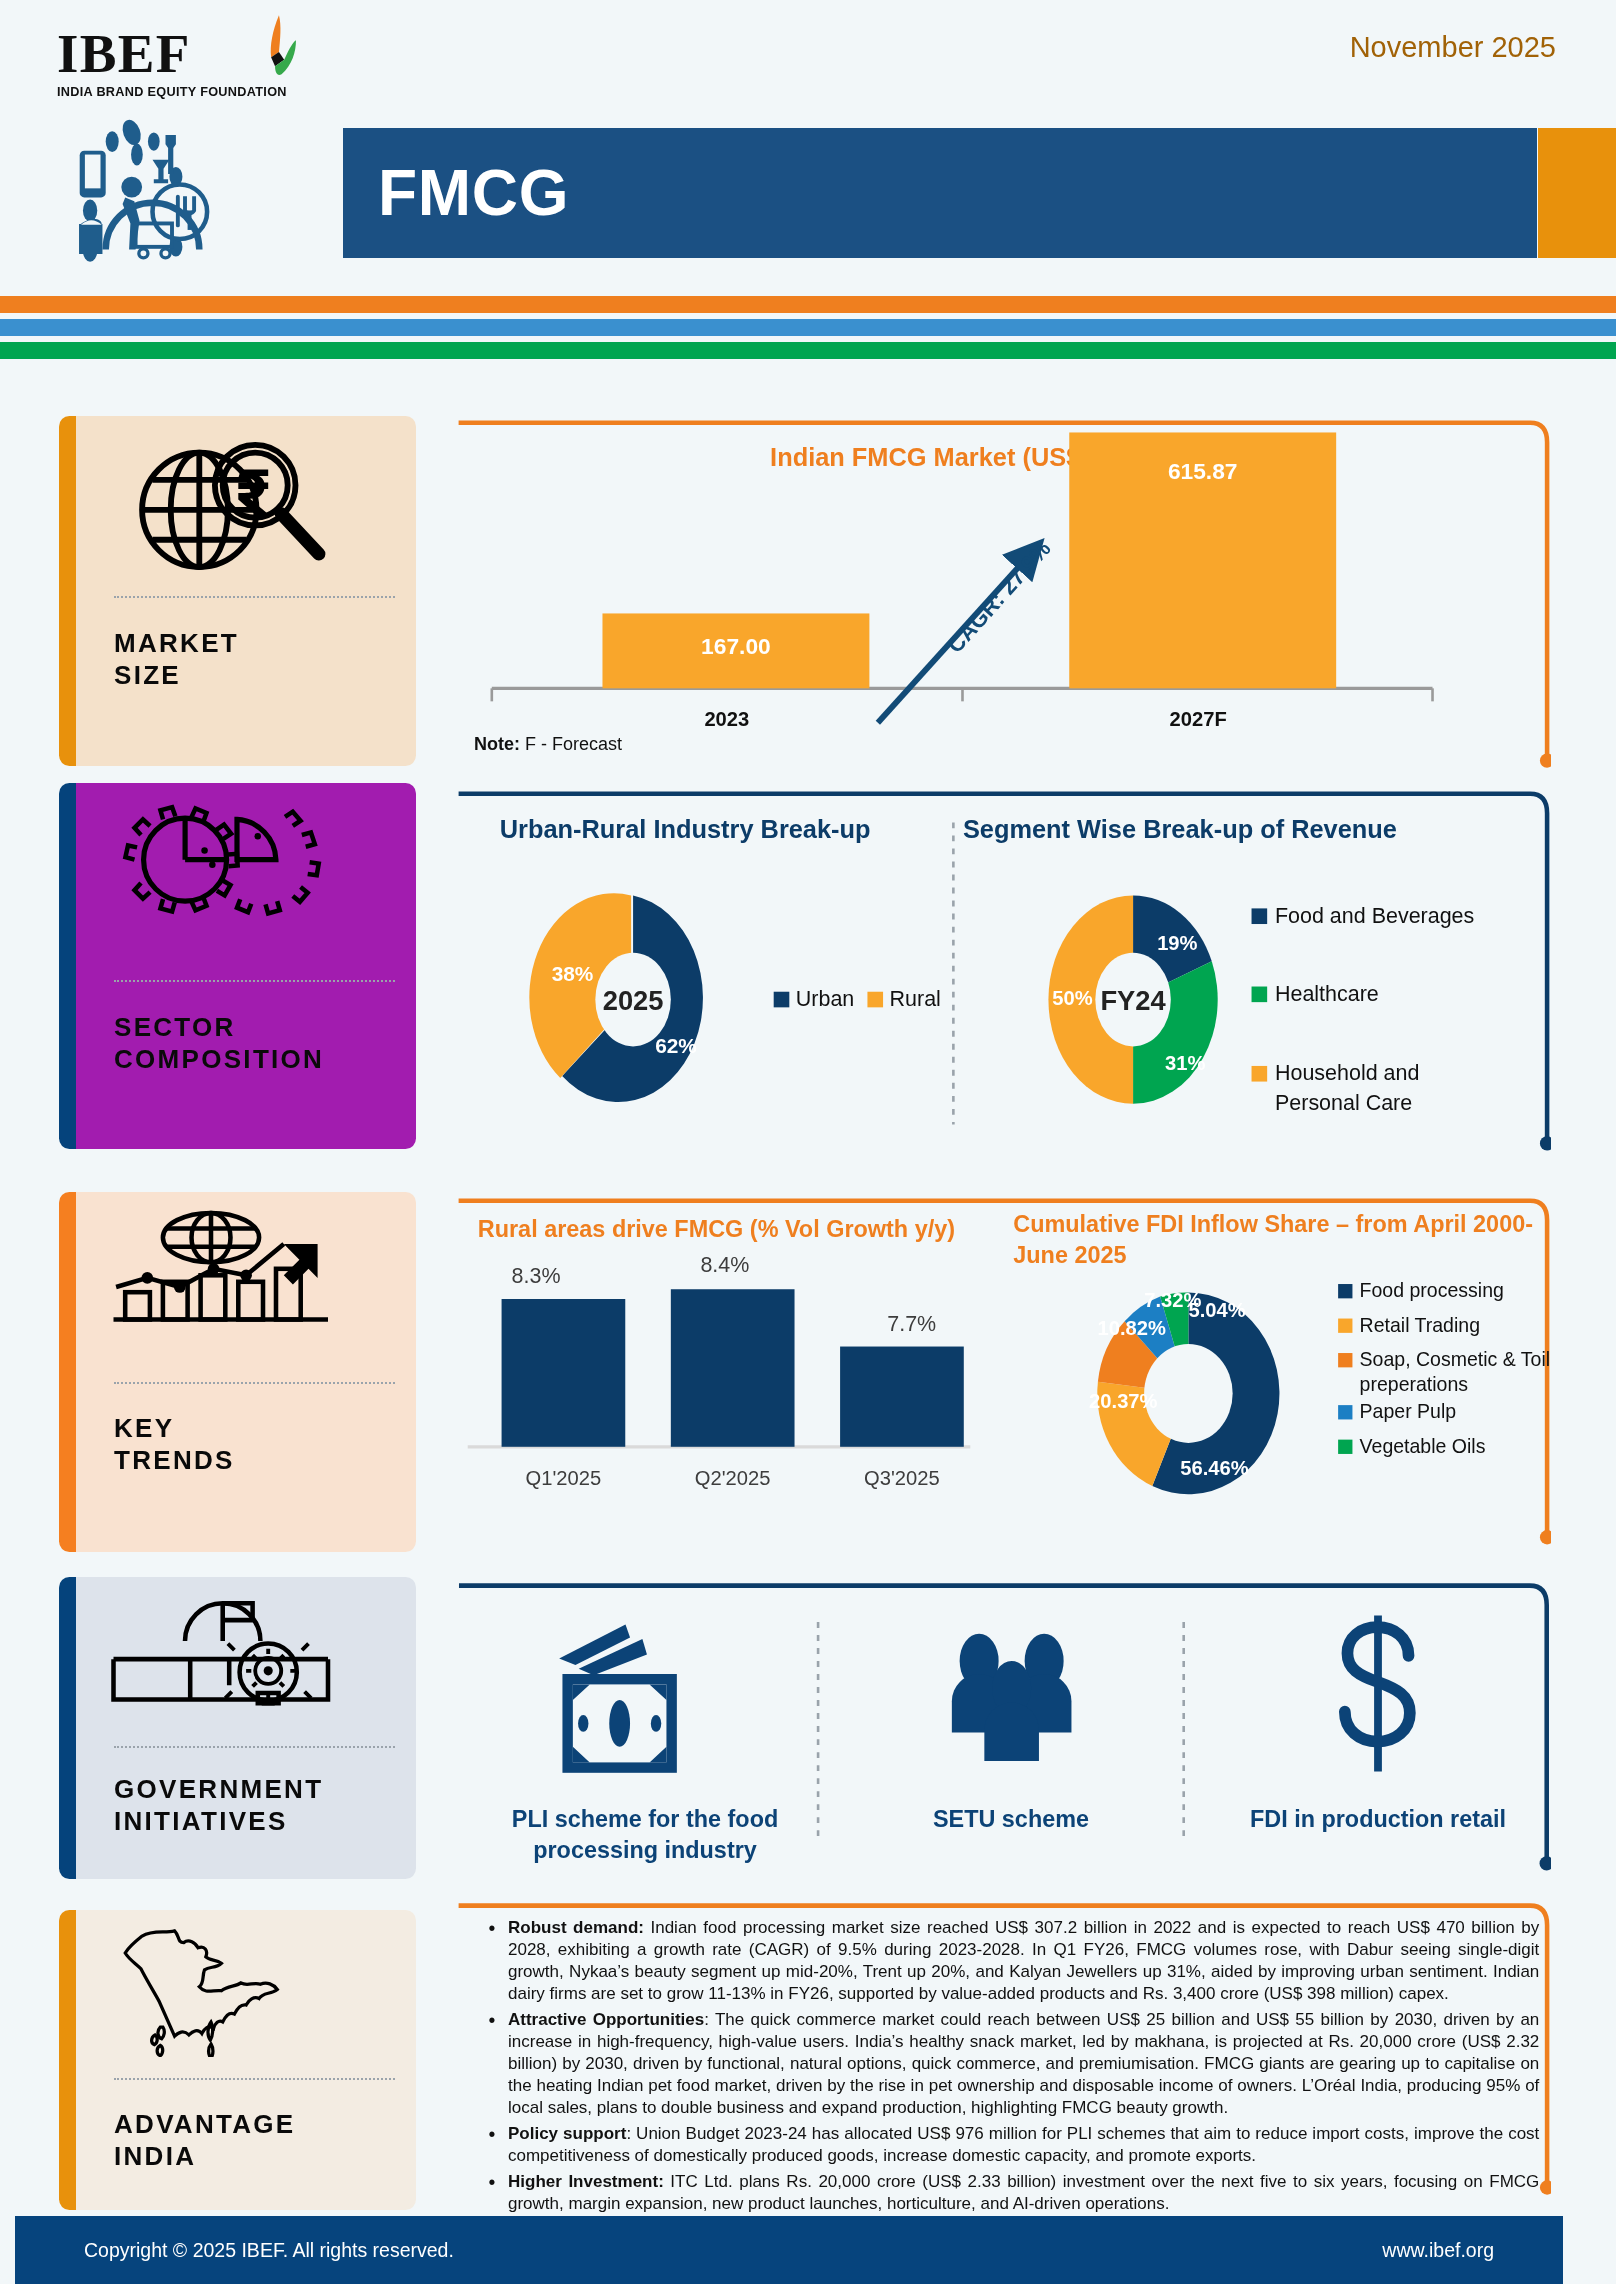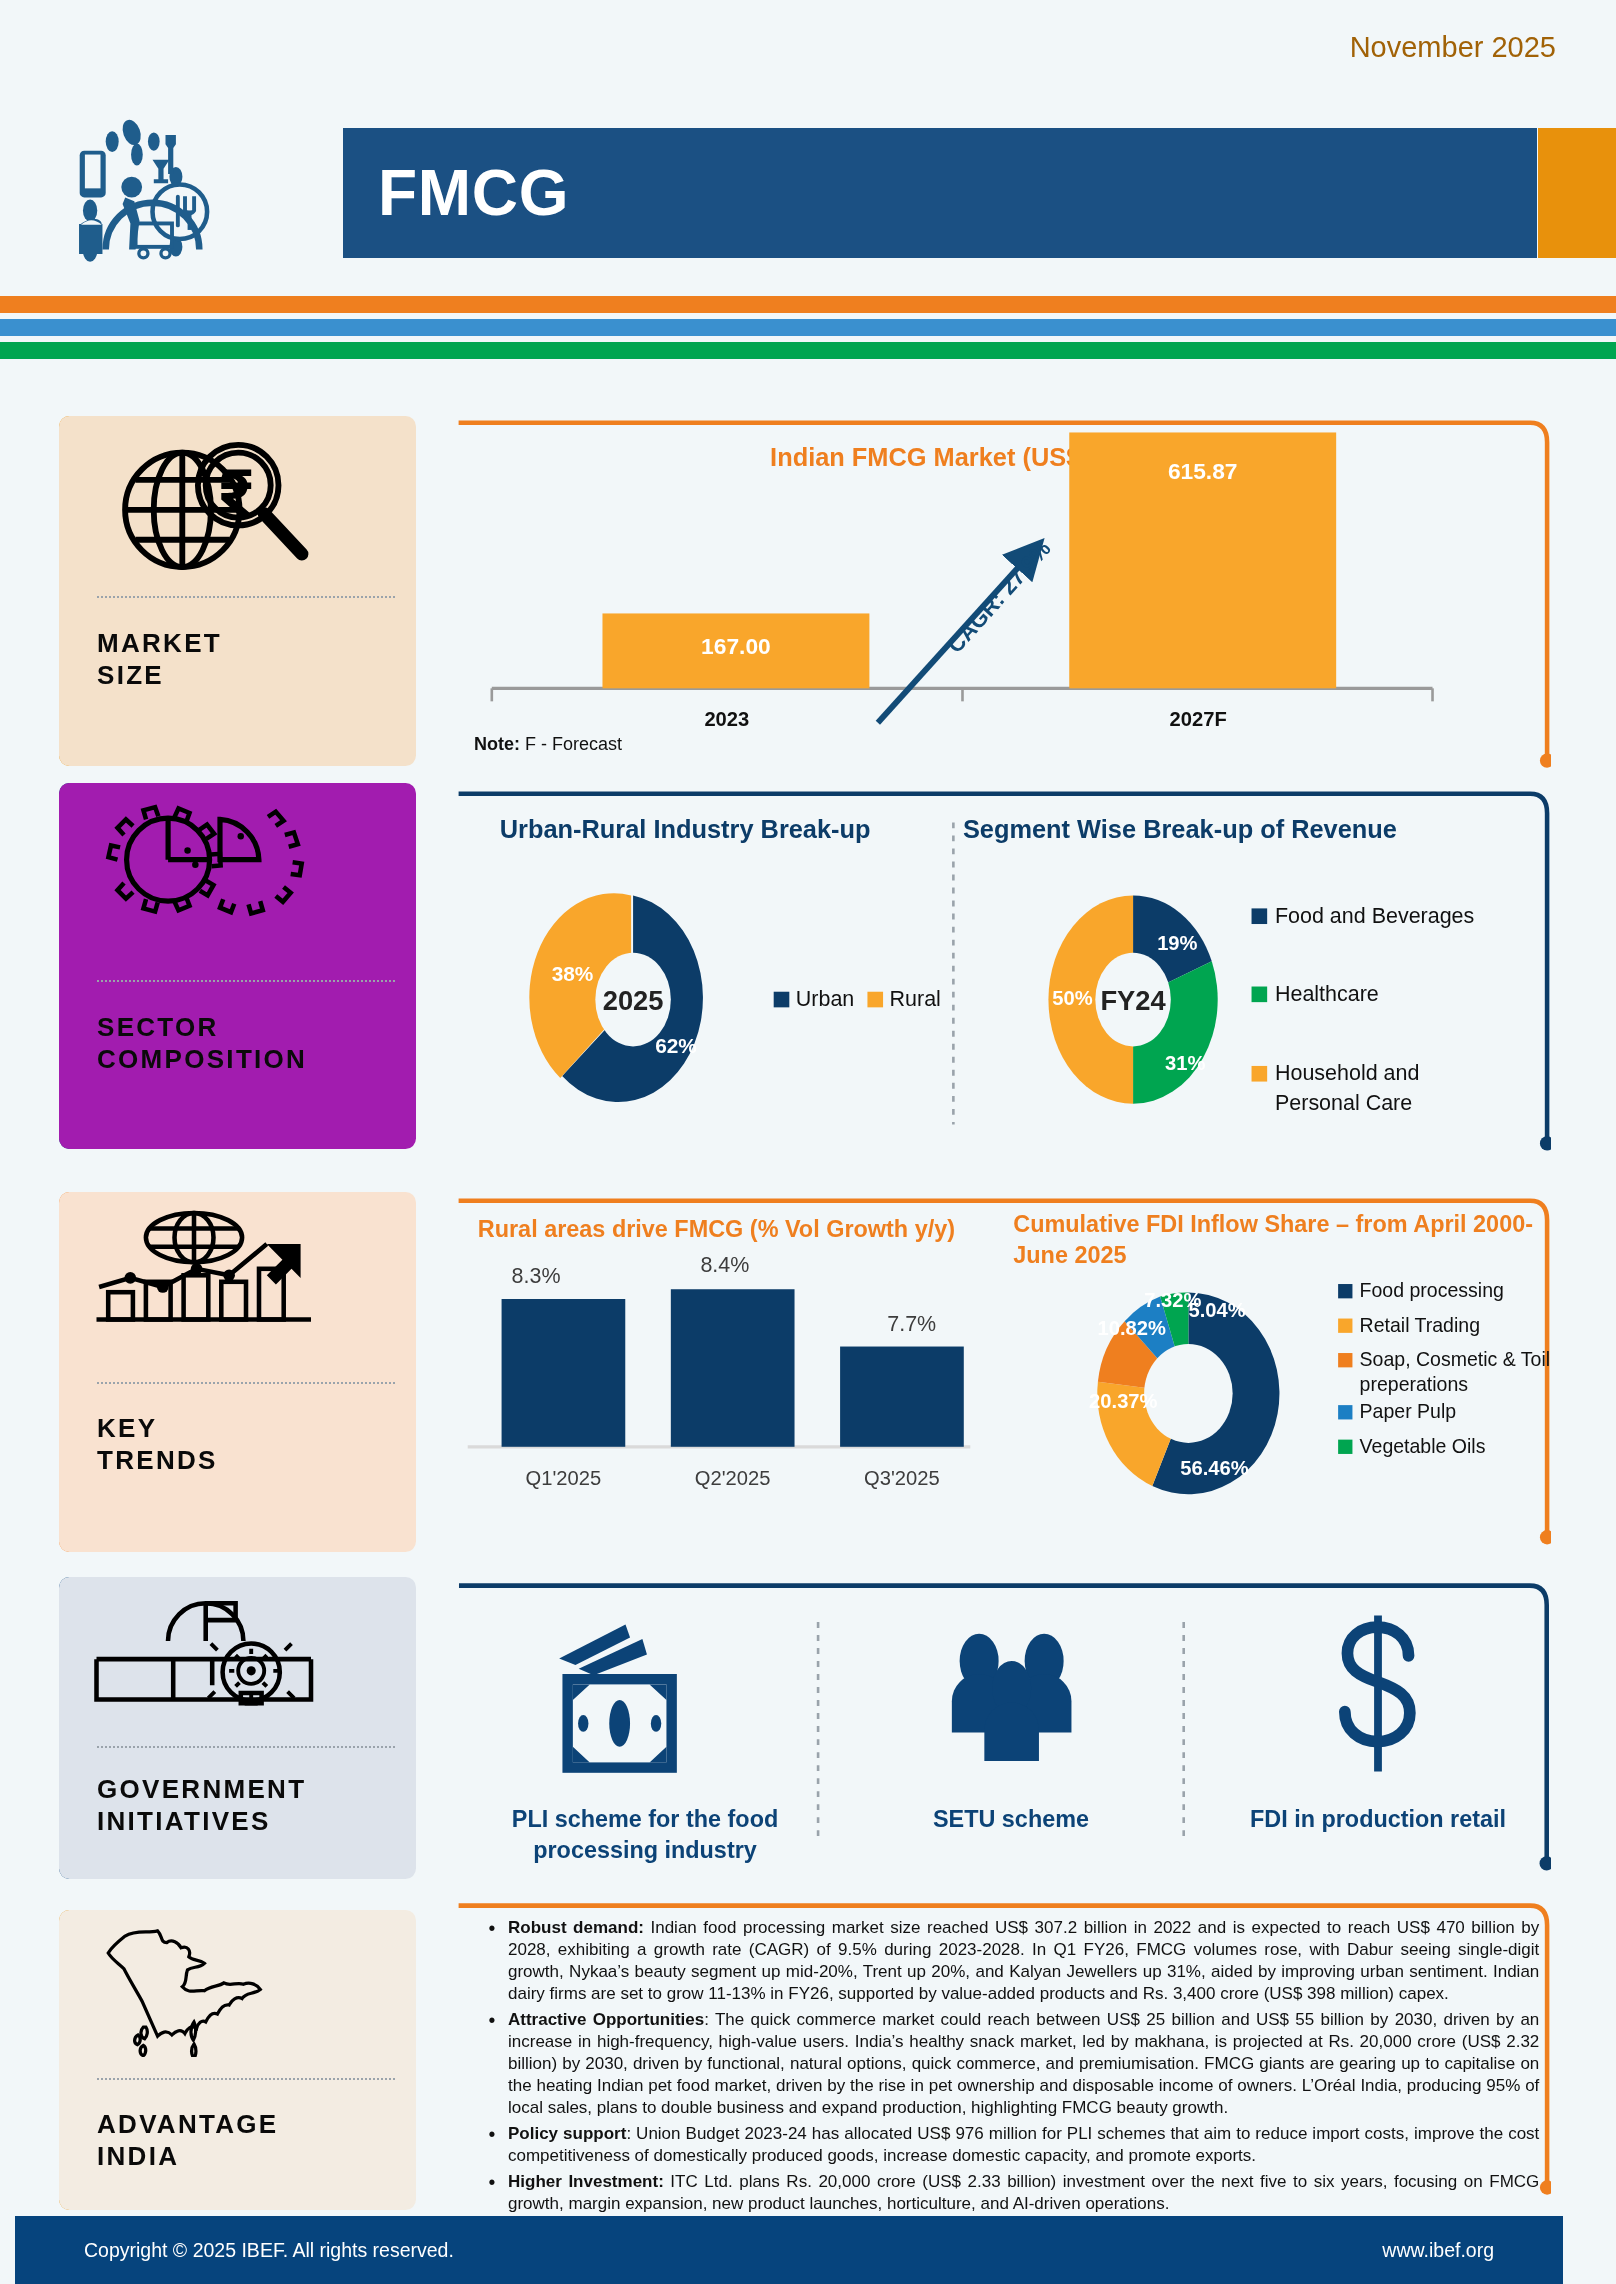--- a/index.html
+++ b/index.html
@@ -27,21 +27,21 @@
   .title-banner-cap { position:absolute; left:1538px; top:128px; width:79px; height:130px; background:#e8910c; }
 
   .stripe { position:absolute; left:0; width:1616px; }
   .stripe.orange { top:296px; height:17px; background:#ef7f1f; }
   .stripe.blue   { top:319px; height:17px; background:#3a90cf; }
   .stripe.green  { top:342px; height:17px; background:#00a550; }
 
   
   .card { position:absolute; left:59px; width:357px; border-radius:10.4px; overflow:hidden; }
   .card .bar { position:absolute; left:0; top:0; bottom:0; width:17px; }
-  .card .body { height:100%; position:relative; }
+  .card .body { margin-left:17px; height:100%; position:relative; }
   .card .ico { position:absolute; left:31px; top:17px; }
   .card .dots { position:absolute; left:38px; right:21px; border-top:2.6px dotted #9aa3ab; }
   .card .label { position:absolute; left:38px; font-weight:bold; font-size:26px; letter-spacing:2.3px; color:#0a0a0a; line-height:1.22; }
 
   .c1 { top:416px; height:350px; }
   .c1 .body { background:#f4e1ca; }
   .c1 .bar { background:#e8910c; }
   .c2 { top:783px; height:366px; }
   .c2 .body { background:#a21caf; }
   .c2 .bar { background:#05437c; }
@@ -86,20 +86,29 @@
   
   .footer { position:absolute; left:15px; bottom:0; width:1548px; height:68px; background:#06447d; }
   .footer .l { position:absolute; left:69px; top:23.4px; color:#fff; font-size:19.5px; }
   .footer .r { position:absolute; right:69px; top:23.4px; color:#fff; font-size:19.5px; }
 </style>
 </head>
 <body>
 
 <div class="page">
 
+  <div class="ibef-logo">
+    <div class="word">IBEF</div>
+    <div class="sub">INDIA BRAND EQUITY FOUNDATION</div>
+    <svg class="flag-swoosh" viewBox="0 0 110 110">
+      <path d="M58 2 C48 26 44 48 46 66 L58 58 C60 38 62 18 58 2 Z" fill="#ef7f1f"></path>
+      <path d="M46 66 L58 58 L66 70 L52 80 Z" fill="#111"></path>
+      <path d="M66 70 C74 52 80 42 84 40 C84 58 78 78 62 92 C56 96 52 90 52 80 Z" fill="#36a94b"></path>
+    </svg>
+  </div>
 
   <div class="date-label">November 2025</div>
 
   <svg class="hero-icon" viewBox="0 0 360 230">
     <g fill="#1f5d8c">
       <rect x="38" y="56" width="40" height="72" rx="7"></rect>
       <rect x="46" y="62" width="24" height="52" fill="#f2f7f9"></rect>
       <ellipse cx="88" cy="42" rx="10" ry="16"></ellipse>
       <ellipse cx="118" cy="28" rx="13" ry="20" transform="rotate(-20 118 28)"></ellipse>
       <ellipse cx="126" cy="62" rx="9" ry="17"></ellipse>

